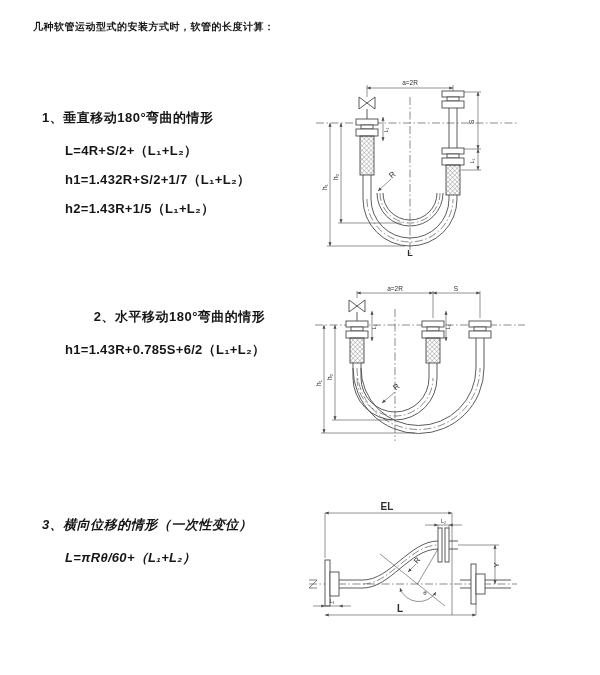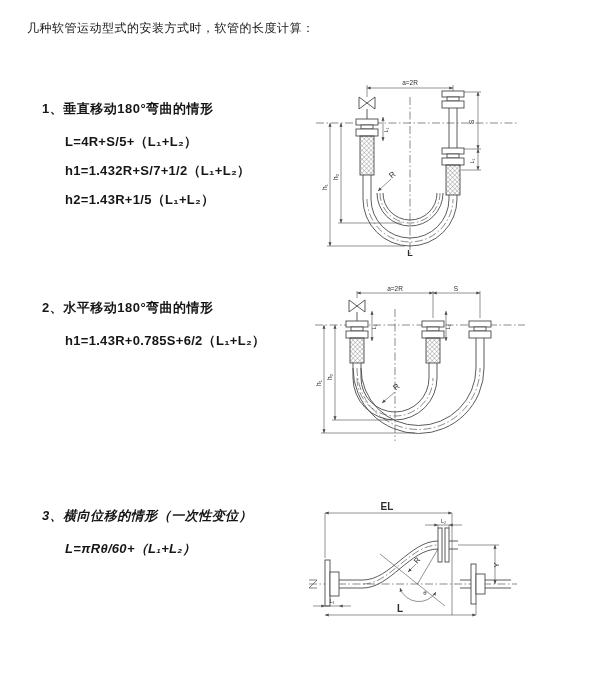--- a/index.html
+++ b/index.html
@@ -2,44 +2,44 @@
 <html><head>
 <meta charset="utf-8">
 <style>
   html,body{margin:0;padding:0;}
   body{
     width:600px;height:675px;position:relative;background:#ffffff;
     font-family:"Liberation Sans","DejaVu Sans",sans-serif;color:#161616;
     overflow:hidden;
   }
   .page-title{
-    position:absolute;left:27px;top:20px;font-size:12px;font-weight:normal;
+    position:absolute;left:33px;top:20px;font-size:10px;font-weight:bold;
     letter-spacing:0.5px;
   }
-  .section{position:absolute;left:42px;}
+  .section{position:absolute;left:42px;margin-top:9px;}
   #sec1{top:100px;}
-  #sec2{top:299px;}
+  #sec2{top:299px;text-align:right;}
   #sec3{top:507px;font-style:italic;}
   .sec-heading{font-size:13px;font-weight:bold;line-height:18px;margin-bottom:9px;letter-spacing:0.5px;}
   .formula{font-size:13px;font-weight:bold;line-height:29px;margin-left:23px;white-space:nowrap;letter-spacing:0.3px;}
   .diagram{position:absolute;}
   #dia1{left:310px;top:75px;}
   #dia2{left:310px;top:283px;}
   #dia3{left:305px;top:498px;}
   svg text{fill:#2e2e2e;font-family:"Liberation Sans","DejaVu Sans",sans-serif;}
 </style>
 </head>
 <body>
 
 <div class="page-title">几种软管运动型式的安装方式时，软管的长度计算：</div>
 
 <div class="section" id="sec1">
   <div class="sec-heading">1、垂直移动180°弯曲的情形</div>
-  <div class="formula">L=4R+S/5+（L₁+L₂）</div>
-  <div class="formula">h1=1.432R+S/7+1/2（L₁+L₂）</div>
+  <div class="formula">L=4R+S/2+（L₁+L₂）</div>
+  <div class="formula">h1=1.432R+S/2+1/7（L₁+L₂）</div>
   <div class="formula">h2=1.43R+1/5（L₁+L₂）</div>
 </div>
 
 <div class="section" id="sec2">
   <div class="sec-heading">2、水平移动180°弯曲的情形</div>
   <div class="formula">h1=1.43R+0.785S+6/2（L₁+L₂）</div>
 </div>
 
 <div class="section" id="sec3">
   <div class="sec-heading">3、横向位移的情形（一次性变位）</div>

